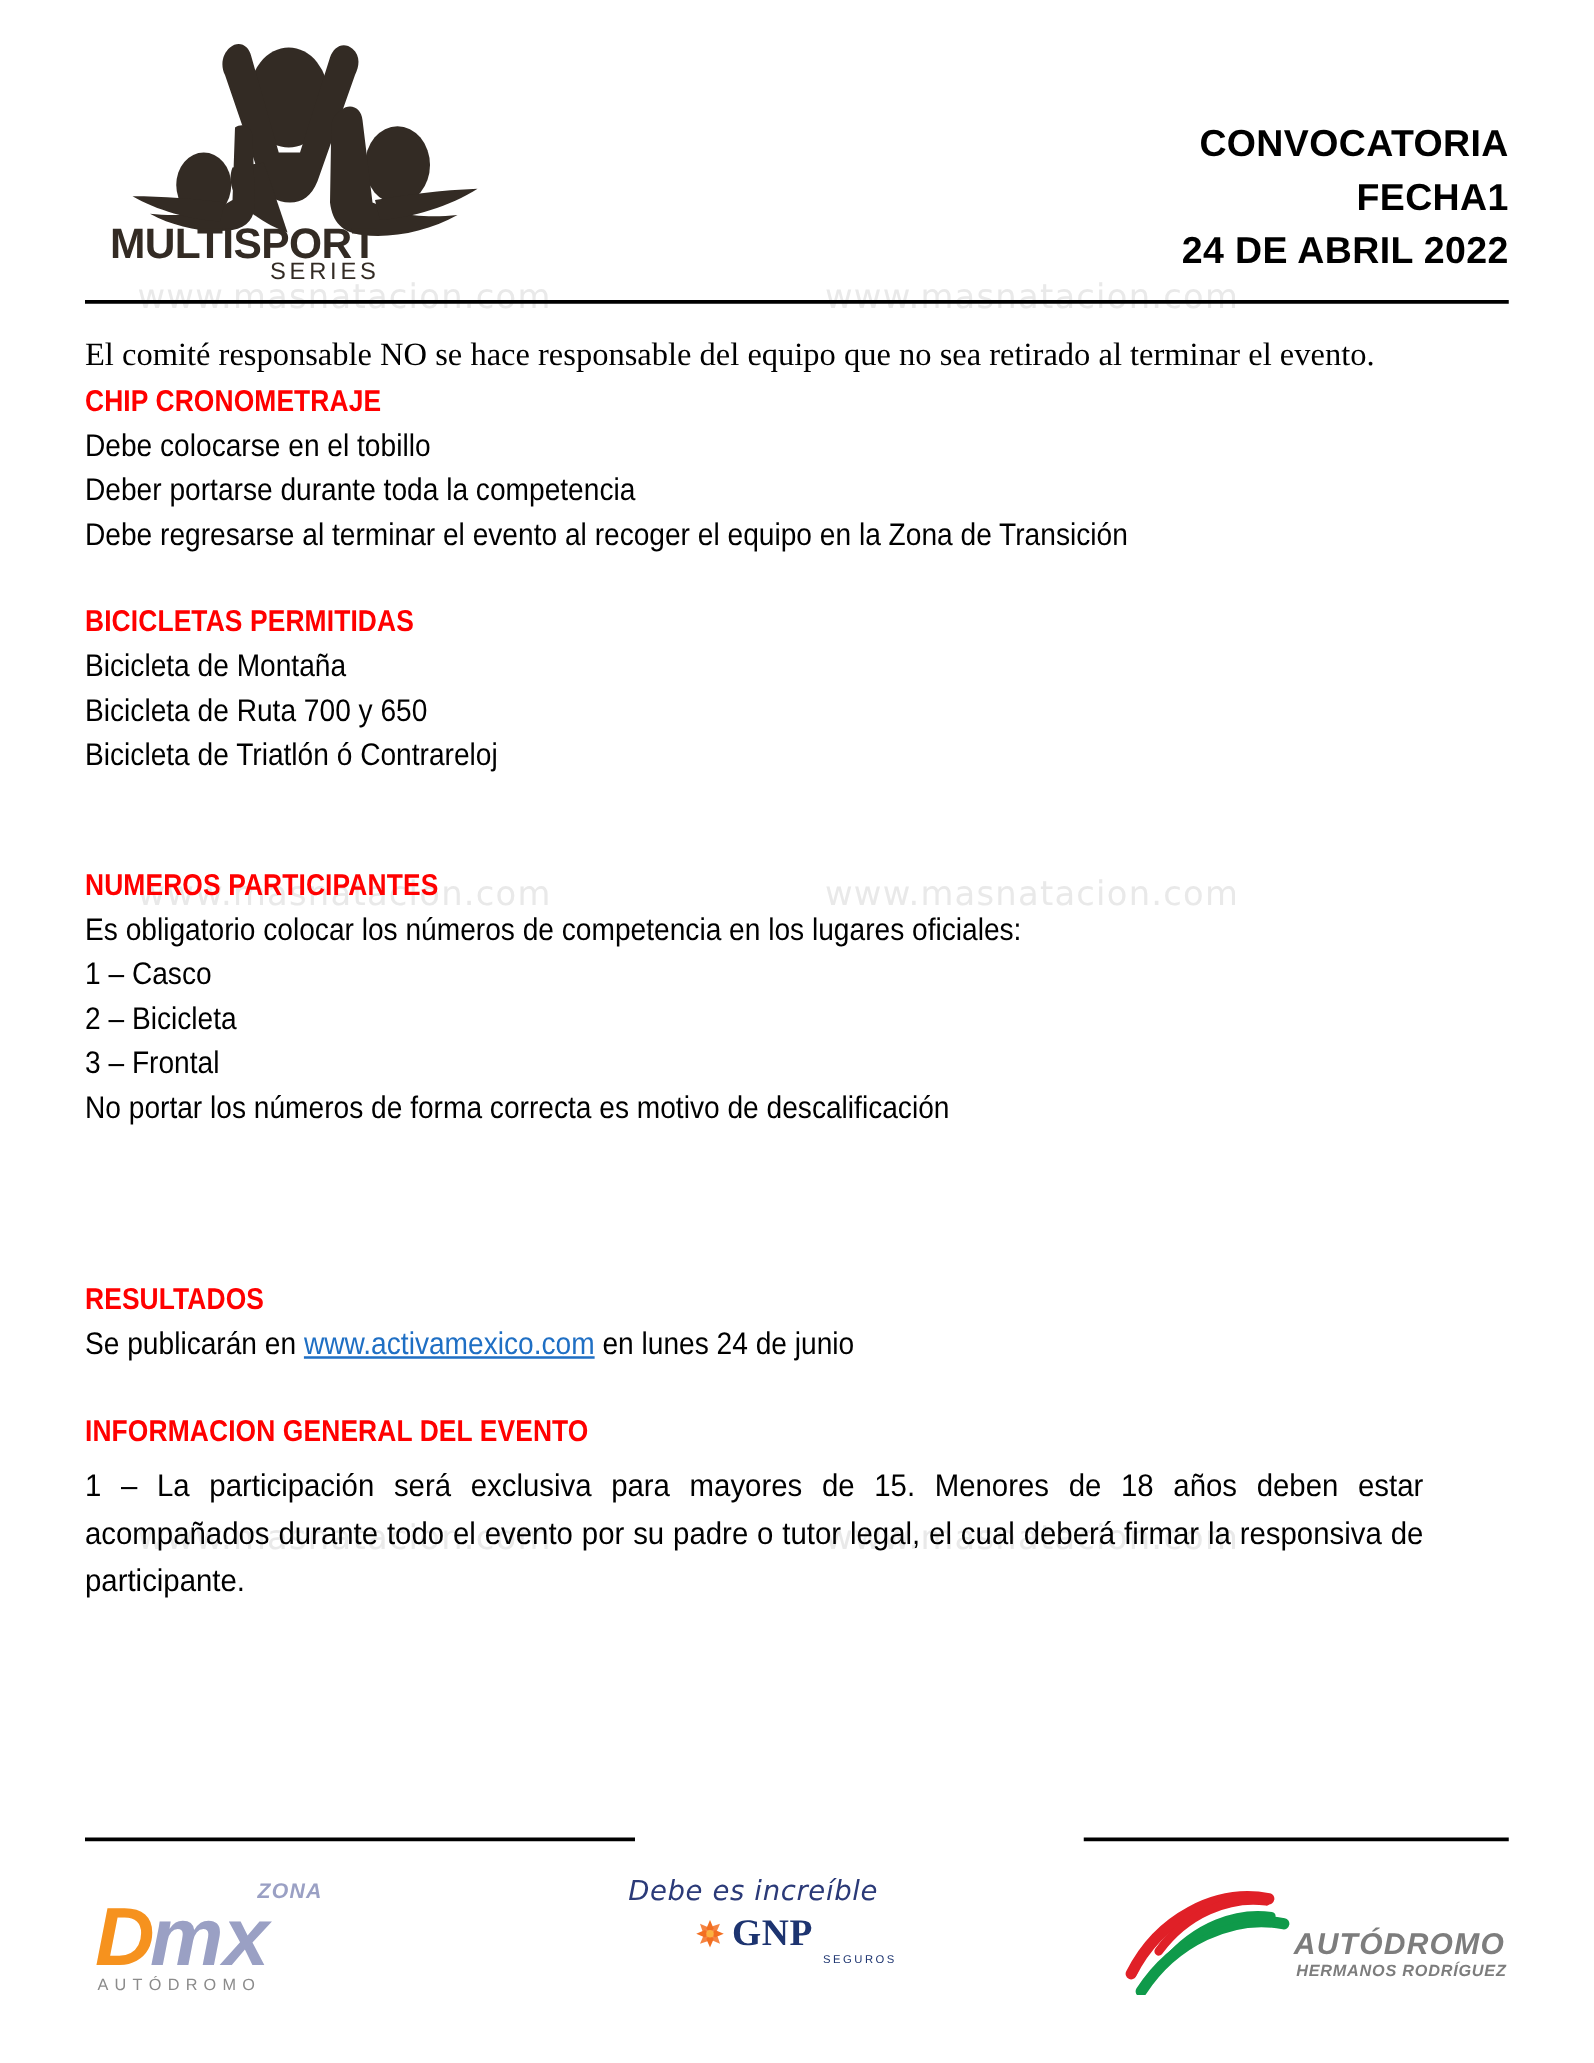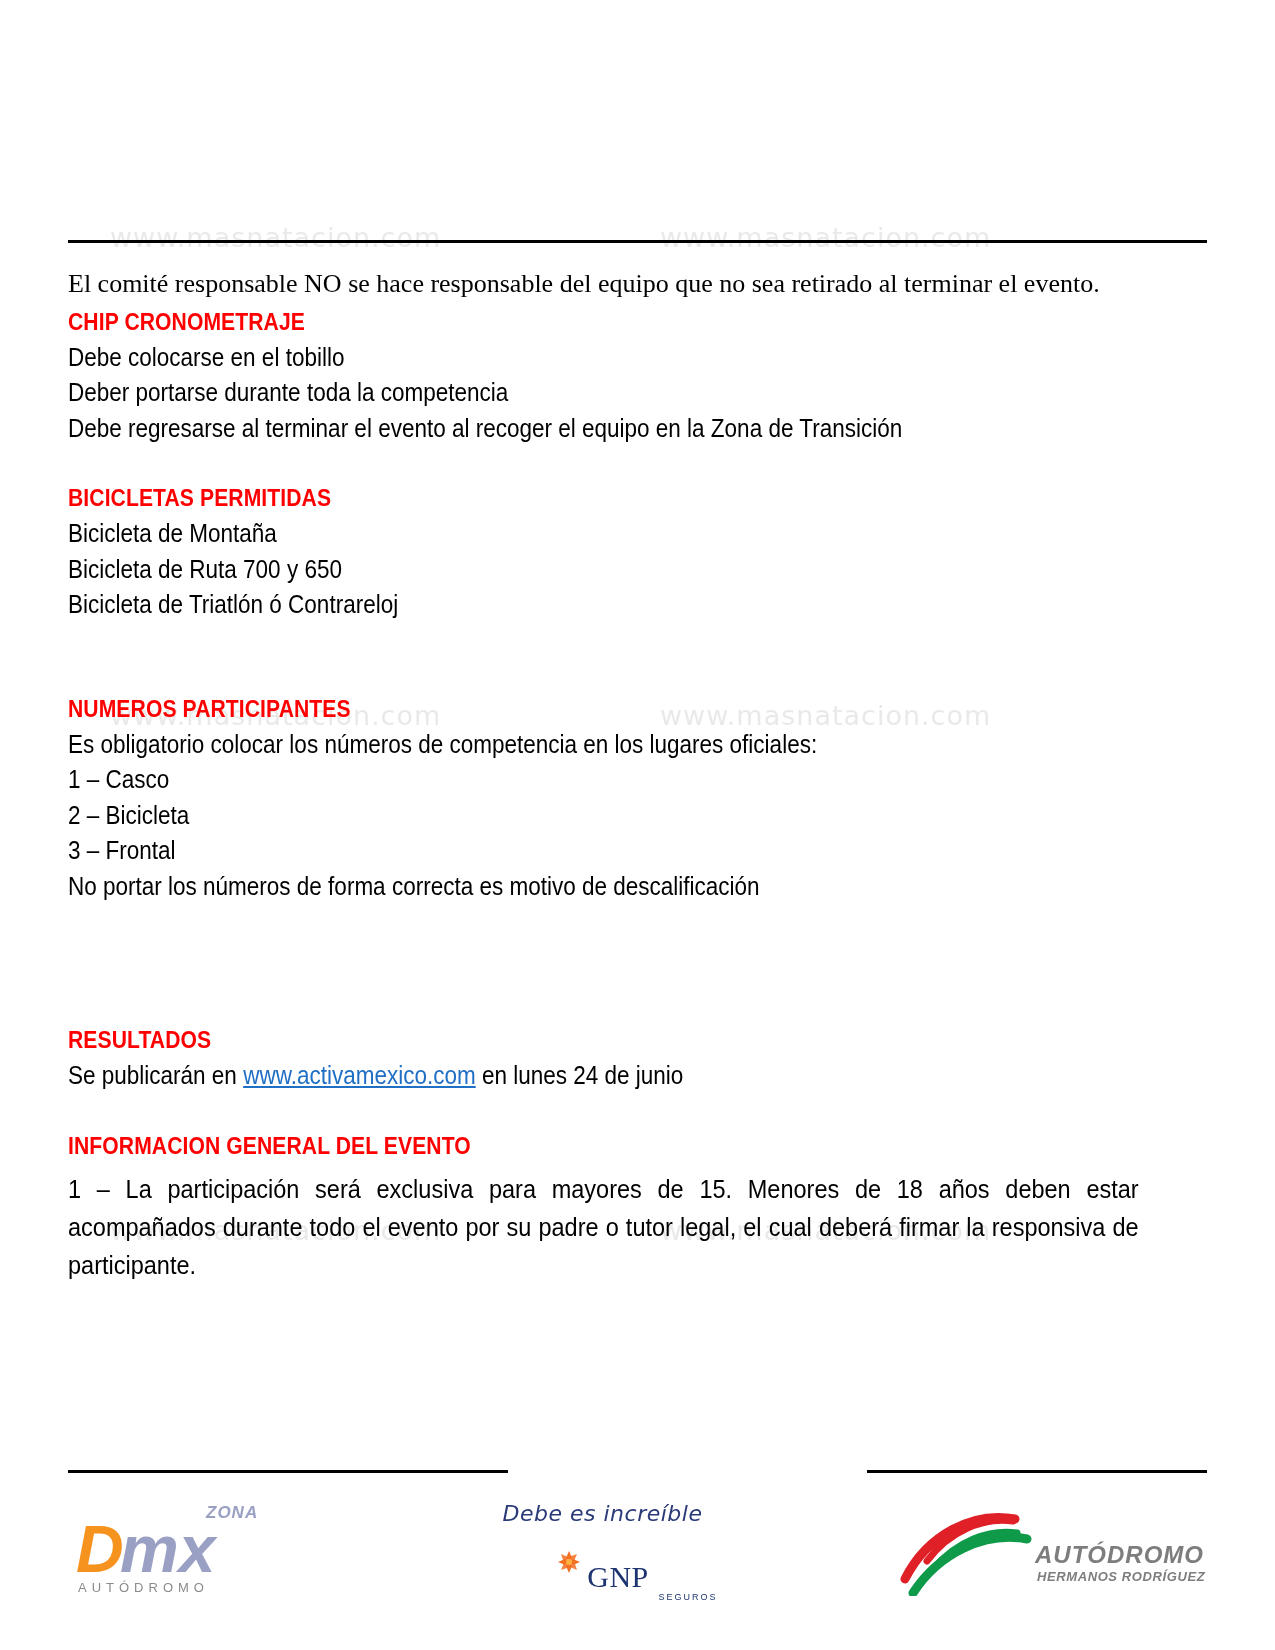--- a/index.html
+++ b/index.html
@@ -176,24 +176,23 @@
   .gnp-mark {
     margin-top: 4px;
     display: flex;
     align-items: center;
     justify-content: center;
     gap: 5px;
   }
   .gnp-word {
     font-family: "Liberation Serif", serif;
     font-size: 30px;
-    font-weight: normal;
+    font-weight: bold;
     color: #1d3470;
     letter-spacing: 0.5px;
-    margin-top: 30px;
   }
   .gnp-sub {
     font-family: "Liberation Sans", sans-serif;
     font-size: 9px;
     color: #1d3470;
     letter-spacing: 2px;
     text-align: right;
     margin-top: -2px;
     margin-left: 26px;
   }
@@ -207,21 +206,49 @@
     <div class="wm" style="left:110px; top:222px;">www.masnatacion.com</div>
     <div class="wm" style="left:660px; top:222px;">www.masnatacion.com</div>
     <div class="wm" style="left:110px; top:700px;">www.masnatacion.com</div>
     <div class="wm" style="left:660px; top:700px;">www.masnatacion.com</div>
     <div class="wm" style="left:110px; top:1215px;">www.masnatacion.com</div>
     <div class="wm" style="left:660px; top:1215px;">www.masnatacion.com</div>
   </div>
 
   <div class="header">
 
-
+    <div class="logo-block">
+      <svg class="logo-svg" width="330" height="215" viewBox="0 0 330 215">
+        <g fill="#332b24">
+
+          <ellipse cx="163" cy="68" rx="32" ry="40"></ellipse>
+          <path d="M116 28 C123 22 131 26 133 35 L155 112 L172 112 L196 36 C199 27 207 23 214 29 C220 34 220 42 216 50 L186 135 C181 147 174 152 164 152 C153 152 146 147 141 135 L112 50 C108 42 110 33 116 28 Z"></path>
+
+          <path d="M143 120 C150 140 156 158 162 176 C150 172 136 164 126 154 C118 146 114 134 118 124 Z"></path>
+
+          <ellipse cx="250" cy="122" rx="26" ry="31"></ellipse>
+
+          <path d="M205 78 C212 72 221 76 222 86 L230 152 L250 160 C262 163 280 164 298 162 C275 175 245 181 222 178 C206 176 198 168 196 152 L197 92 C197 86 200 81 205 78 Z"></path>
+          <path d="M232 150 C256 146 285 142 314 141 C292 155 262 164 236 166 Z"></path>
+
+          <ellipse cx="95" cy="138" rx="22" ry="26"></ellipse>
+
+          <path d="M120 92 C126 88 133 91 134 99 L136 152 C136 164 130 172 118 174 C98 177 72 172 52 161 C70 163 92 162 104 158 L118 150 Z"></path>
+          <path d="M112 152 C88 149 62 147 38 147 C57 158 84 166 108 167 Z"></path>
+        </g>
+        <text x="20" y="196" font-family="Liberation Sans, sans-serif" font-size="34" font-weight="bold" fill="#332b24" letter-spacing="-0.5">MULTISPORT</text>
+        <text x="148" y="213" font-family="Liberation Sans, sans-serif" font-size="19" fill="#332b24" letter-spacing="3">SERIES</text>
+      </svg>
+    </div>
+
+    <div class="header-titles">
+      <div>CONVOCATORIA</div>
+      <div>FECHA1</div>
+      <div>24 DE ABRIL 2022</div>
+    </div>
   </div>
   <div class="header-rule"></div>
 
   <div class="content">
 
     <p class="serif-para">El comité responsable NO se hace responsable del equipo que no sea retirado al terminar el evento.</p>
 
     <div>
       <div class="heading">CHIP CRONOMETRAJE</div>
       <div class="line">Debe colocarse en el tobillo</div>

